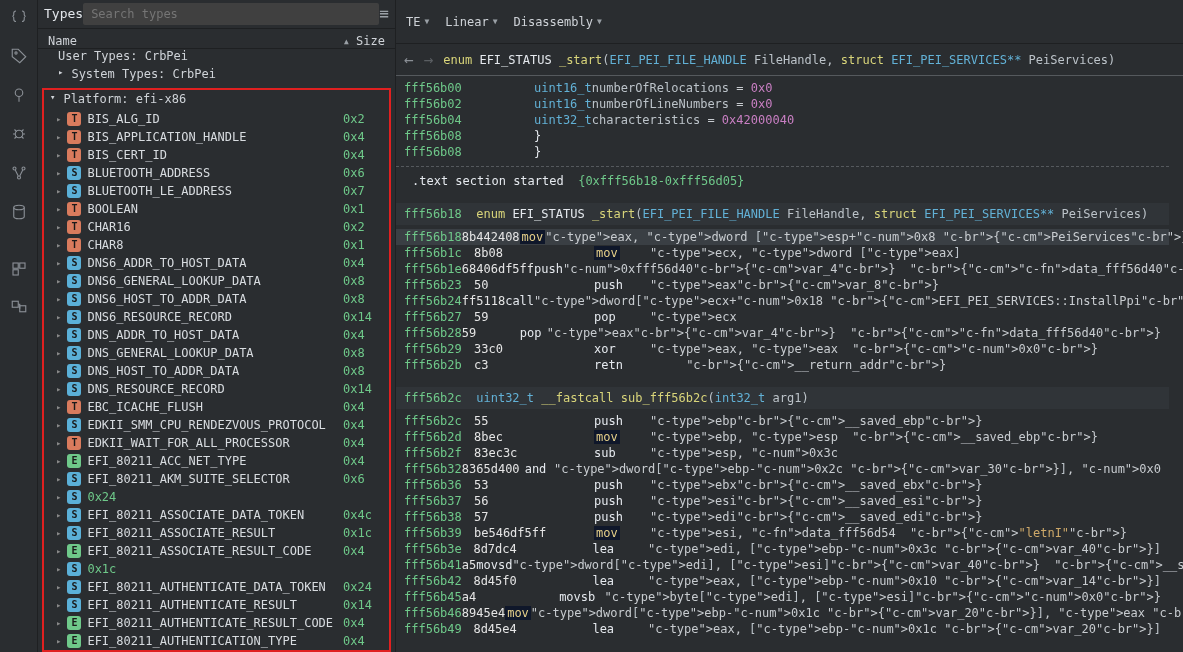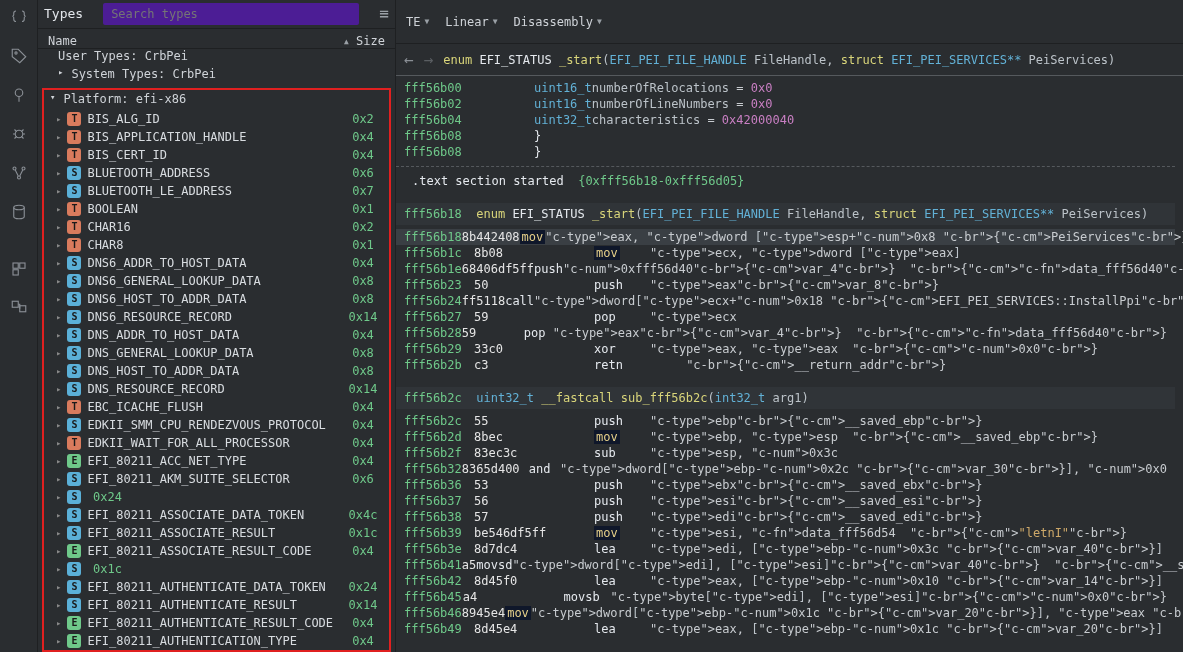--- a/index.html
+++ b/index.html
@@ -1,46 +1,46 @@
 <!DOCTYPE html>
 <html><head>
 <meta charset="utf-8">
 <style>
 *{margin:0;padding:0;box-sizing:border-box;font-family:ui-monospace,Menlo,Consolas,monospace;font-size:12px}
 body{background:#2a2d30;color:#c8ccd0;width:1183px;height:652px;overflow:hidden;display:flex}
 .icon-rail{width:38px;background:#2a2d30;display:flex;flex-direction:column;align-items:center;padding-top:8px;gap:18px;border-right:1px solid #1e2022}
 .icon-rail svg{width:18px;height:18px;stroke:#8a8f95;fill:none;stroke-width:1.5}
 .left{width:358px;background:#2a2d30;display:flex;flex-direction:column;border-right:1px solid #1e2022}
-.left-header{display:flex;align-items:center;height:30px;padding:0 6px;gap:20px;border-bottom:1px solid #1e2022}
+.left-header{display:flex;align-items:center;height:30px;padding:0 6px;gap:0;border-bottom:1px solid #1e2022}
 .title{font-size:13px;color:#e2e6eb}
-.search-box{flex:1;background:#4c1d95;border:none;color:#9aa0a6;padding:4px 8px;border-radius:2px;outline:none}
+.search-box{flex:1;background:#404040;border:none;color:#9aa0a6;padding:4px 8px;border-radius:2px;outline:none}
 .menu-icon{color:#9aa0a6;font-size:16px;cursor:pointer}
 .col-head{display:flex;align-items:flex-end;height:22px;padding:0 10px;border-bottom:1px solid #1e2022;color:#cfd3d8}
 .col-head .name{flex:1}
 .col-head .caret{margin-right:6px;color:#9aa0a6}
 .tree{margin:4px 4px 0 4px;border:2px solid #e02020;height:594px;overflow:hidden}
 .tree-inner{padding:2px 0}
 .row{display:flex;align-items:center;height:18px;padding:0 6px 0 12px;color:#d0d4d8}
 .row .disc{color:#888;margin-right:6px;font-size:9px}
 .badge{width:14px;height:14px;border-radius:3px;display:inline-flex;align-items:center;justify-content:center;font-size:10px;font-weight:bold;margin-right:6px;color:#1a1a1a}
 .bg-T{background:#d97b5d}
 .bg-S{background:#5bb0d8}
 .bg-E{background:#6fc98a}
 .row .label{flex:1;color:#d8dce0}
-.row .size{color:#6fc98a;text-align:center;min-width:40px}
+.row .size{color:#6fc98a;text-align:left;min-width:40px}
 .plain-row{display:flex;height:18px;padding-left:20px;color:#cfd3d8}
 .plain-row .disc{margin-right:8px;font-size:9px}
 .right{flex:1;display:flex;flex-direction:column;background:#2a2d30;overflow:hidden}
 .toolbar{display:flex;align-items:center;height:44px;padding:12px 10px;gap:16px;border-bottom:1px solid #1e2022;color:#cfd3d8}
 .tb-item{display:flex;align-items:center;gap:4px;cursor:pointer}
 .tb-item .dd{font-size:8px;color:#9aa0a6}
 .sig-bar{display:flex;align-items:center;gap:10px;padding:6px 8px;border-bottom:1px solid #55595d}
 .nav-btn{color:#8a8f95;font-size:16px;cursor:pointer}
 .sig{flex:1;font-size:12px;white-space:nowrap;overflow:hidden}
-.code{padding:4px 8px 0 0;overflow:hidden}
+.code{padding:4px 14px 0 0;overflow:hidden}
 .cline{display:flex;white-space:pre;padding:0 8px;height:16px;align-items:center}
 .addr{color:#6fc98a;width:70px}
 .hex{color:#e5e5e5;width:120px}
 .mn{width:56px}
 .c-kw{color:#d9d57a}
 .c-type{color:#62b1d6}
 .c-fn{color:#d9d57a}
 .c-var{color:#bcc3c9}
 .c-num{color:#c97fc3}
 .c-str{color:#cda869}

